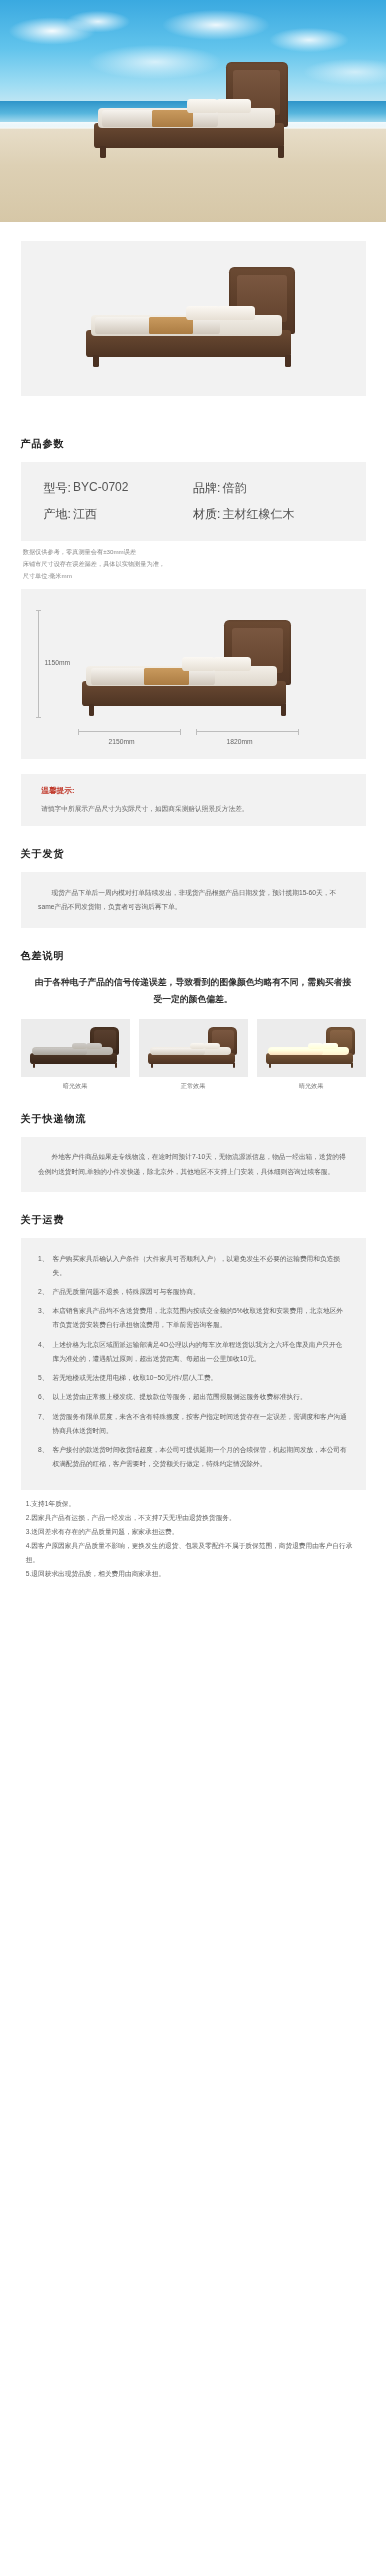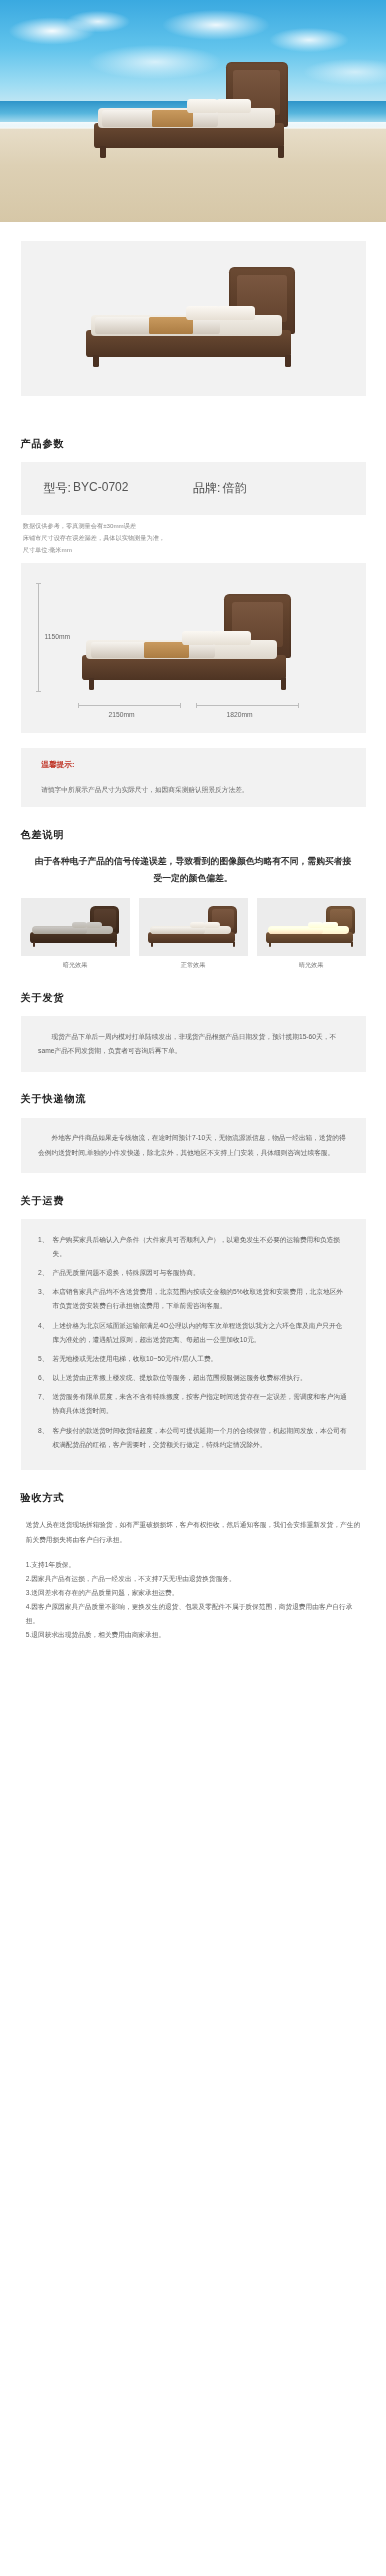--- a/index.html
+++ b/index.html
@@ -152,21 +152,21 @@
     content: ""; position: absolute; top: -2.6px; width: 0.5px; height: 5.7px; background: #bdbdbd;
   }
   .dim-h1::before { left: 0; } .dim-h1::after { right: 0; }
   .dim-h2::before { left: 0; } .dim-h2::after { right: 0; }
   .dim-h1-label { position: absolute; left: 88px; bottom: 14.4px; font-size: 6.7px; color: #666; }
   .dim-h2-label { position: absolute; left: 206px; bottom: 14.4px; font-size: 6.7px; color: #666; }
 
   .tip-box {
     width: 345px; margin: 15.5px auto 0; background: #f2f2f2; padding: 11.3px 20.6px;
   }
-  .tip-title { color: #c0392b; font-size: 7.7px; font-weight: bold; margin-bottom: 13px; }
+  .tip-title { color: #c0392b; font-size: 7.7px; font-weight: bold; margin-bottom: 6px; }
   .tip-text { font-size: 6.7px; color: #666; line-height: 2; }
 
   
   .color-desc {
     width: 319px; margin: 0 auto 11.3px; text-align: center;
     font-size: 8.8px; color: #333; line-height: 1.9; font-weight: bold;
   }
   .color-row {
     width: 345px; margin: 0 auto; display: flex; justify-content: space-between;
   }
@@ -252,20 +252,30 @@
       <div class="param-row">
         <div class="param-cell">
           <span class="param-key">型号:</span>
           <span class="param-val">BYC-0702</span>
         </div>
         <div class="param-cell">
           <span class="param-key">品牌:</span>
           <span class="param-val">倍韵</span>
         </div>
       </div>
+      <div class="param-row">
+        <div class="param-cell">
+          <span class="param-key">产地:</span>
+          <span class="param-val">江西</span>
+        </div>
+        <div class="param-cell">
+          <span class="param-key">材质:</span>
+          <span class="param-val">主材红橡仁木</span>
+        </div>
+      </div>
     </div>
   </div>
 
   <div class="section">
     <div class="size-note">
       <div>数据仅供参考，零真测量会有±30mm误差</div>
       <div>床铺市尺寸设存在误差漏差，具体以实物测量为准，</div>
       <div>尺寸单位:毫米mm</div>
     </div>
     <div class="size-figure">
@@ -283,20 +293,27 @@
       <div class="dim-v"></div>
       <div class="dim-v-label">1150mm</div>
       <div class="dim-h1"></div>
       <div class="dim-h1-label">2150mm</div>
       <div class="dim-h2"></div>
       <div class="dim-h2-label">1820mm</div>
     </div>
     <div class="tip-box">
       <div class="tip-title">温馨提示:</div>
       <div class="tip-text">请慎字中所展示产品尺寸为实际尺寸，如因商采测赔认照景反方法差。</div>
+    </div>
+  </div>
+
+  <div class="section">
+    <h2 class="sec-title">关于发货</h2>
+    <div class="panel">
+      <p class="indent">现货产品下单后一周内模对打单陆续发出，非现货产品根据产品日期发货，预计揽期15-60天，不same产品不同发货期，负责者可咨询后再下单。</p>
     </div>
   </div>
 
   <div class="section">
     <h2 class="sec-title">色差说明</h2>
     <div class="color-desc">由于各种电子产品的信号传递误差，导致看到的图像颜色均略有不同，需购买者接受一定的颜色偏差。</div>
     <div class="color-row">
       <div class="color-item">
         <div class="color-thumb thumb-dark">
           <div class="bed">
@@ -339,27 +356,20 @@
             <div class="leg-l"></div>
             <div class="leg-r"></div>
           </div>
         </div>
         <div class="color-cap">晴光效果</div>
       </div>
     </div>
   </div>
 
   <div class="section">
-    <h2 class="sec-title">关于发货</h2>
-    <div class="panel">
-      <p class="indent">现货产品下单后一周内模对打单陆续发出，非现货产品根据产品日期发货，预计揽期15-60天，不same产品不同发货期，负责者可咨询后再下单。</p>
-    </div>
-  </div>
-
-  <div class="section">
     <h2 class="sec-title">关于快递物流</h2>
     <div class="panel">
       <p class="indent">外地客户件商品如果走专线物流，在途时间预计7-10天，无物流源派信息，物品一经出箱，送货的得会例约送货时间,单独的小件发快递，除北京外，其他地区不支持上门安装，具体细则咨询过续客服。</p>
     </div>
   </div>
 
   <div class="section">
     <h2 class="sec-title">关于运费</h2>
     <div class="panel">
       <ol>
@@ -368,26 +378,20 @@
         <li>本店销售家具产品均不含送货费用，北京范围内按或交金额的5%收取送货和安装费用，北京地区外市负责送货安装费自行承担物流费用，下单前需咨询客服。</li>
         <li>上述价格为北京区域面派运输部满足4O公理以内的每车次单程送货以我方之六环仓库及南户只开仓库为准处的，遭遇航过原则，超出送货距离、每超出一公里加收10元。</li>
         <li>若无地楼或无法使用电梯，收取10~50元/件/层/人工费。</li>
         <li>以上送货由正常搬上楼发统、提放款位等服务，超出范围报服侧运服务收费标准执行。</li>
         <li>送货服务有限单层度，未含不含有特殊搬度，按客户指定时间送货存在一定误差，需调度和客户沟通协商具体送货时间。</li>
         <li>客户接付的款送货时间收货结超度，本公司可提供延期一个月的合续保管，机起期间发放，本公司有权满配货品的红福，客户需要时，交货额关行做定，特殊约定情况除外。</li>
       </ol>
     </div>
   </div>
 
-  <div class="section">
-    <h2 class="sec-title">验收方式</h2>
-    <div class="panel-plain">
-      <p>送货人员在送货现场拆箱验货，如有严重破损损坏，客户有权拒收，然后通知客服，我们会安排重新发货，产生的前关费用损失将由客户自行承担。</p>
-    </div>
-  </div>
 
   <div class="section">
     <div class="panel-plain">
       <ol style="list-style:none;counter-reset:li2;">
         <li style="font-size:6.7px;color:#5d5d5d;line-height:2.1;">1.支持1年质保。</li>
         <li style="font-size:6.7px;color:#5d5d5d;line-height:2.1;">2.因家具产品有运损，产品一经发出，不支持7天无理由退货换货服务。</li>
         <li style="font-size:6.7px;color:#5d5d5d;line-height:2.1;">3.送回差求有存在的产品质量问题，家家承担运费。</li>
         <li style="font-size:6.7px;color:#5d5d5d;line-height:2.1;">4.因客户原因家具产品质量不影响，更换发生的退货、包装及零配件不属于质保范围，商货退费用由客户自行承担。</li>
         <li style="font-size:6.7px;color:#5d5d5d;line-height:2.1;">5.退回获求出现货品质，相关费用由商家承担。</li>
       </ol>

